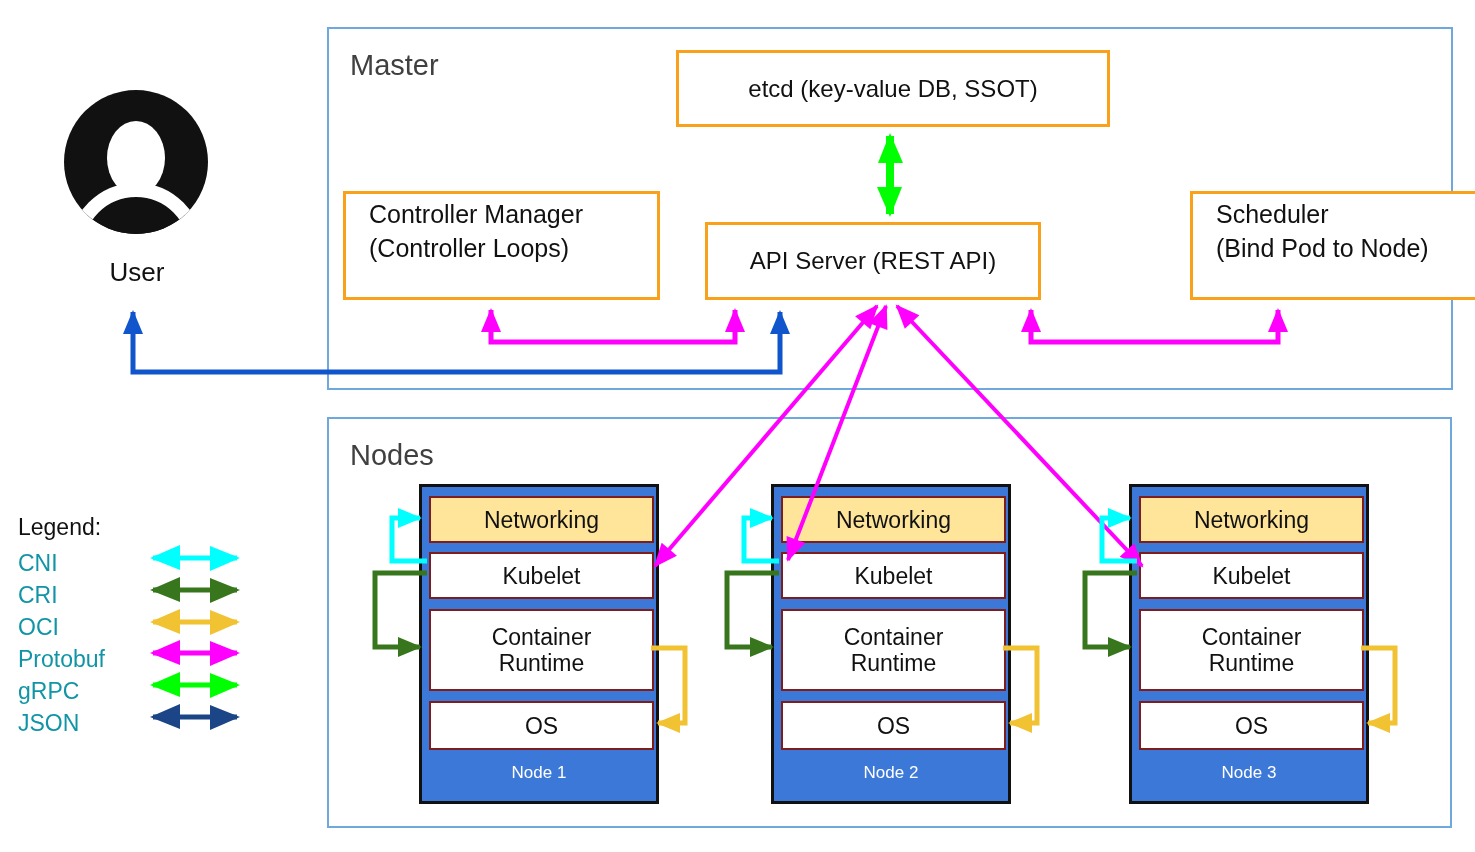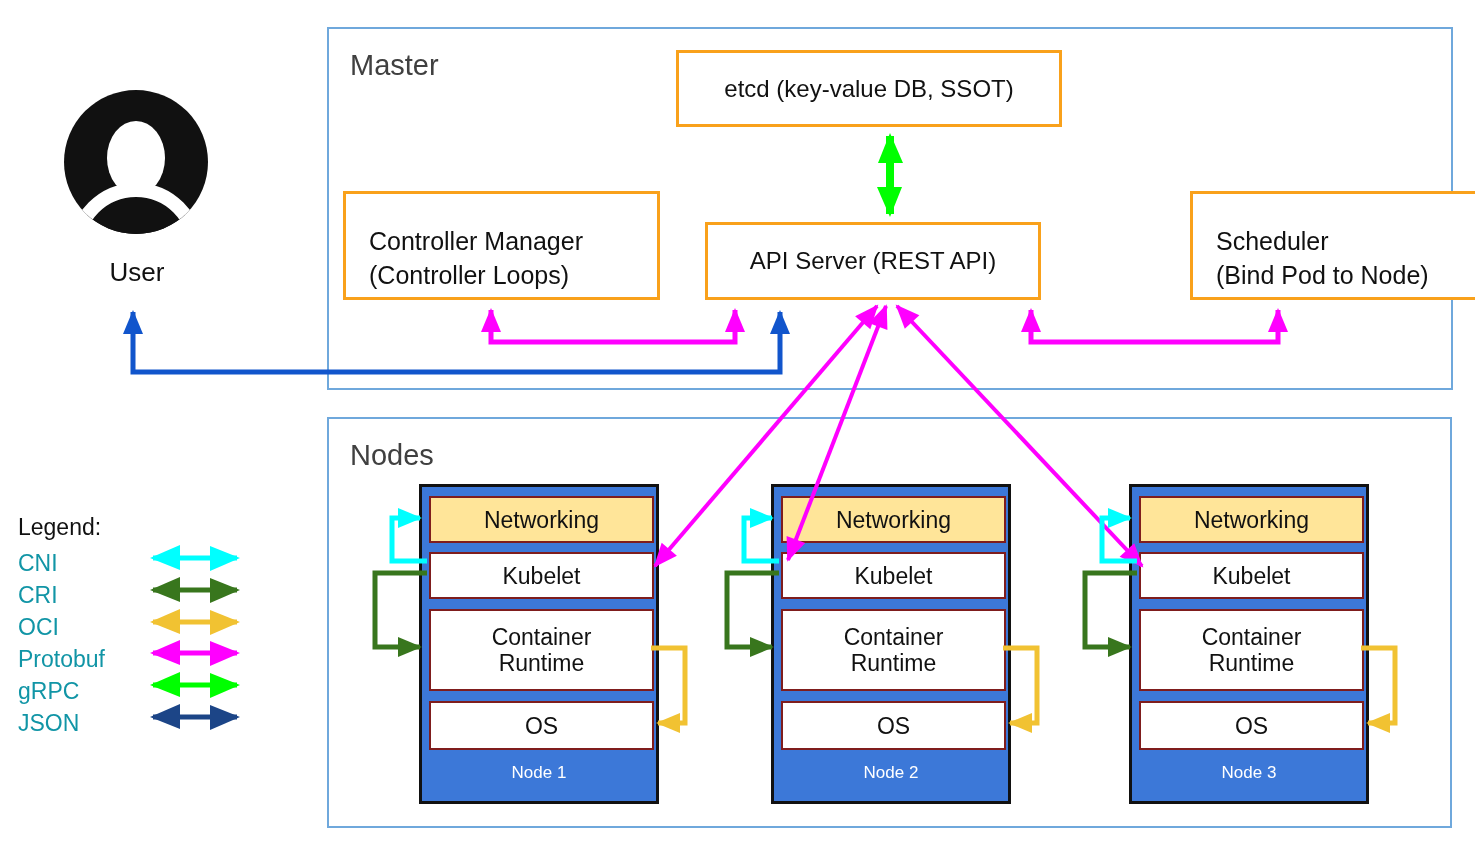--- a/index.html
+++ b/index.html
@@ -3,21 +3,21 @@
 <meta charset="utf-8">
 <style>
   html,body{margin:0;padding:0;background:#fff;}
   .stage{position:relative;width:1475px;height:852px;background:#fff;
          font-family:"Liberation Sans",sans-serif;overflow:hidden;}
   .outer-box{position:absolute;border:2px solid #6fa8dc;background:#fff;box-sizing:border-box;}
   .outer-title{position:absolute;left:21px;top:20px;font-size:29px;color:#404040;}
   .obox{position:absolute;border:3px solid #f9a11b;background:#fff;box-sizing:border-box;
         color:#111;font-size:24px;}
   .obox.center{display:flex;align-items:center;justify-content:center;text-align:center;}
-  .obox.twolines{padding:30px 0 0 23px;line-height:34px;}
+  .obox.twolines{padding:3px 0 0 23px;line-height:34px;}
   .node{position:absolute;width:240px;height:320px;background:#3c78d8;border:3px solid #111;
         box-sizing:border-box;}
   .layer{position:absolute;left:7px;width:225px;background:#fff;border:2px solid #7f1d1d;
          box-sizing:border-box;display:flex;align-items:center;justify-content:center;
          text-align:center;font-size:23px;color:#111;line-height:26px;}
   .layer.net{background:#ffe599;}
   .node-name{position:absolute;left:0;width:100%;top:276px;text-align:center;color:#fff;
              font-size:17px;}
   .user-label{position:absolute;left:62px;top:257px;width:150px;text-align:center;
               font-size:26px;color:#111;}
@@ -33,21 +33,21 @@
 <div class="stage">
 
   <div class="outer-box" style="left:327px;top:27px;width:1126px;height:363px;">
     <div class="outer-title">Master</div>
   </div>
 
   <div class="outer-box" style="left:327px;top:417px;width:1125px;height:411px;">
     <div class="outer-title">Nodes</div>
   </div>
 
-  <div class="obox center" style="left:676px;top:50px;width:386px;height:77px;">etcd (key-value DB, SSOT)</div>
+  <div class="obox center" style="left:676px;top:50px;width:434px;height:77px;">etcd (key-value DB, SSOT)</div>
 
   <div class="obox twolines" style="left:343px;top:191px;width:317px;height:109px;font-size:25px;">
     <div>Controller Manager</div>
     <div>(Controller Loops)</div>
   </div>
 
   <div class="obox center" style="left:705px;top:222px;width:336px;height:78px;">API Server (REST API)</div>
 
   <div class="obox twolines" style="left:1190px;top:191px;width:315px;height:109px;font-size:25px;">
     <div>Scheduler</div>

